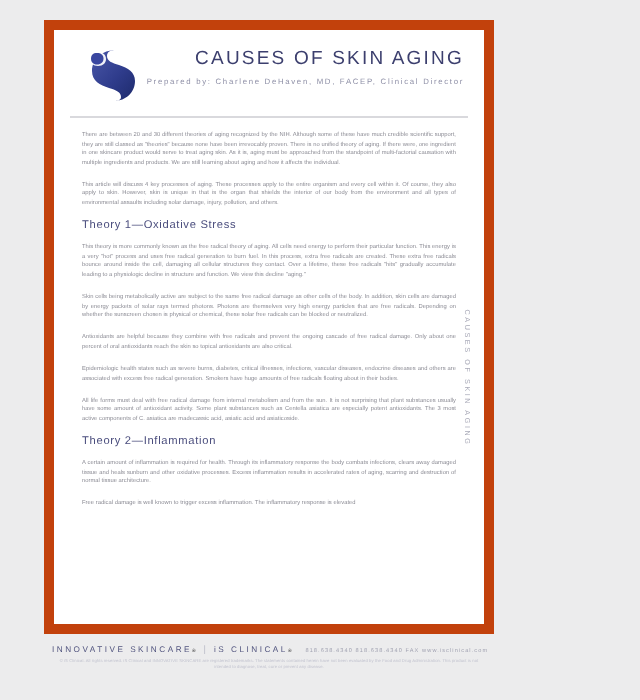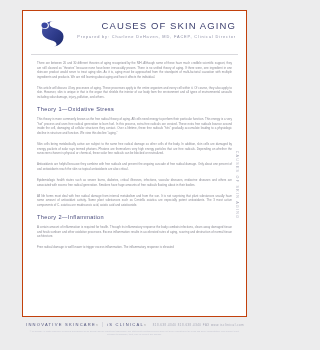--- a/index.html
+++ b/index.html
@@ -13,21 +13,21 @@
     font-family: "Liberation Sans", sans-serif;
     overflow: hidden;
   }
   .page {
     position: absolute;
     left: 22px;
     top: 10px;
     width: 225px;
     height: 307px;
     background: #ffffff;
-    border: 1px solid #c2410c;
+    border: 5px solid #c2410c;
     box-sizing: border-box;
   }
   .header {
     position: relative;
     height: 38px;
     border-bottom: 1px solid #d9d9dd;
     margin: 5px 8px 0 8px;
   }
   .logo {
     position: absolute;

